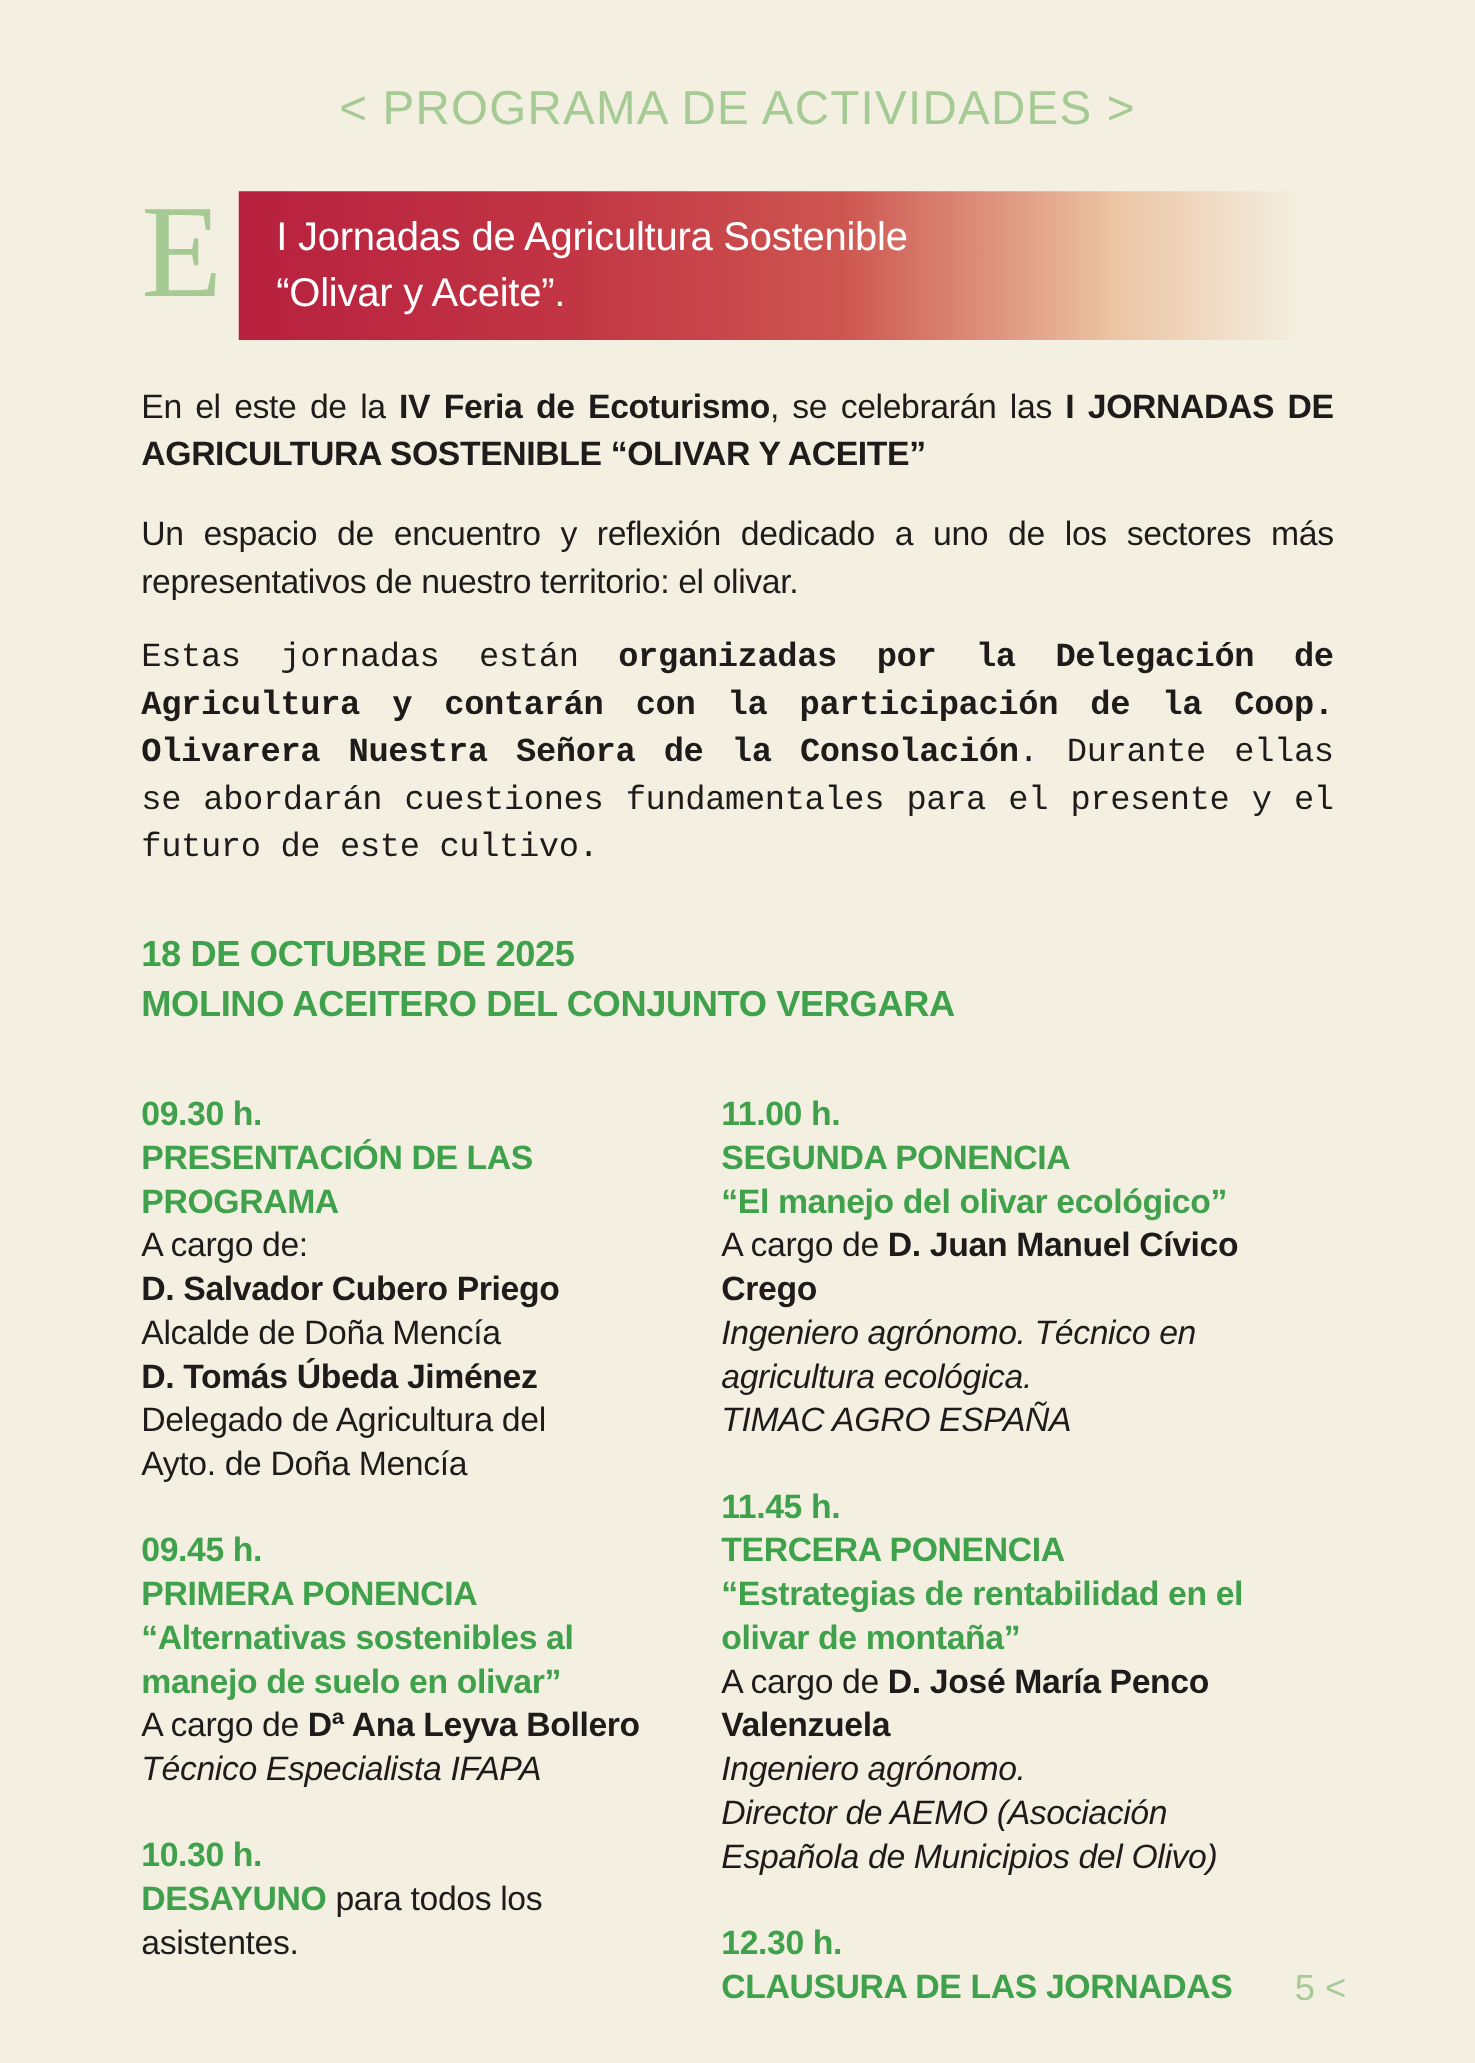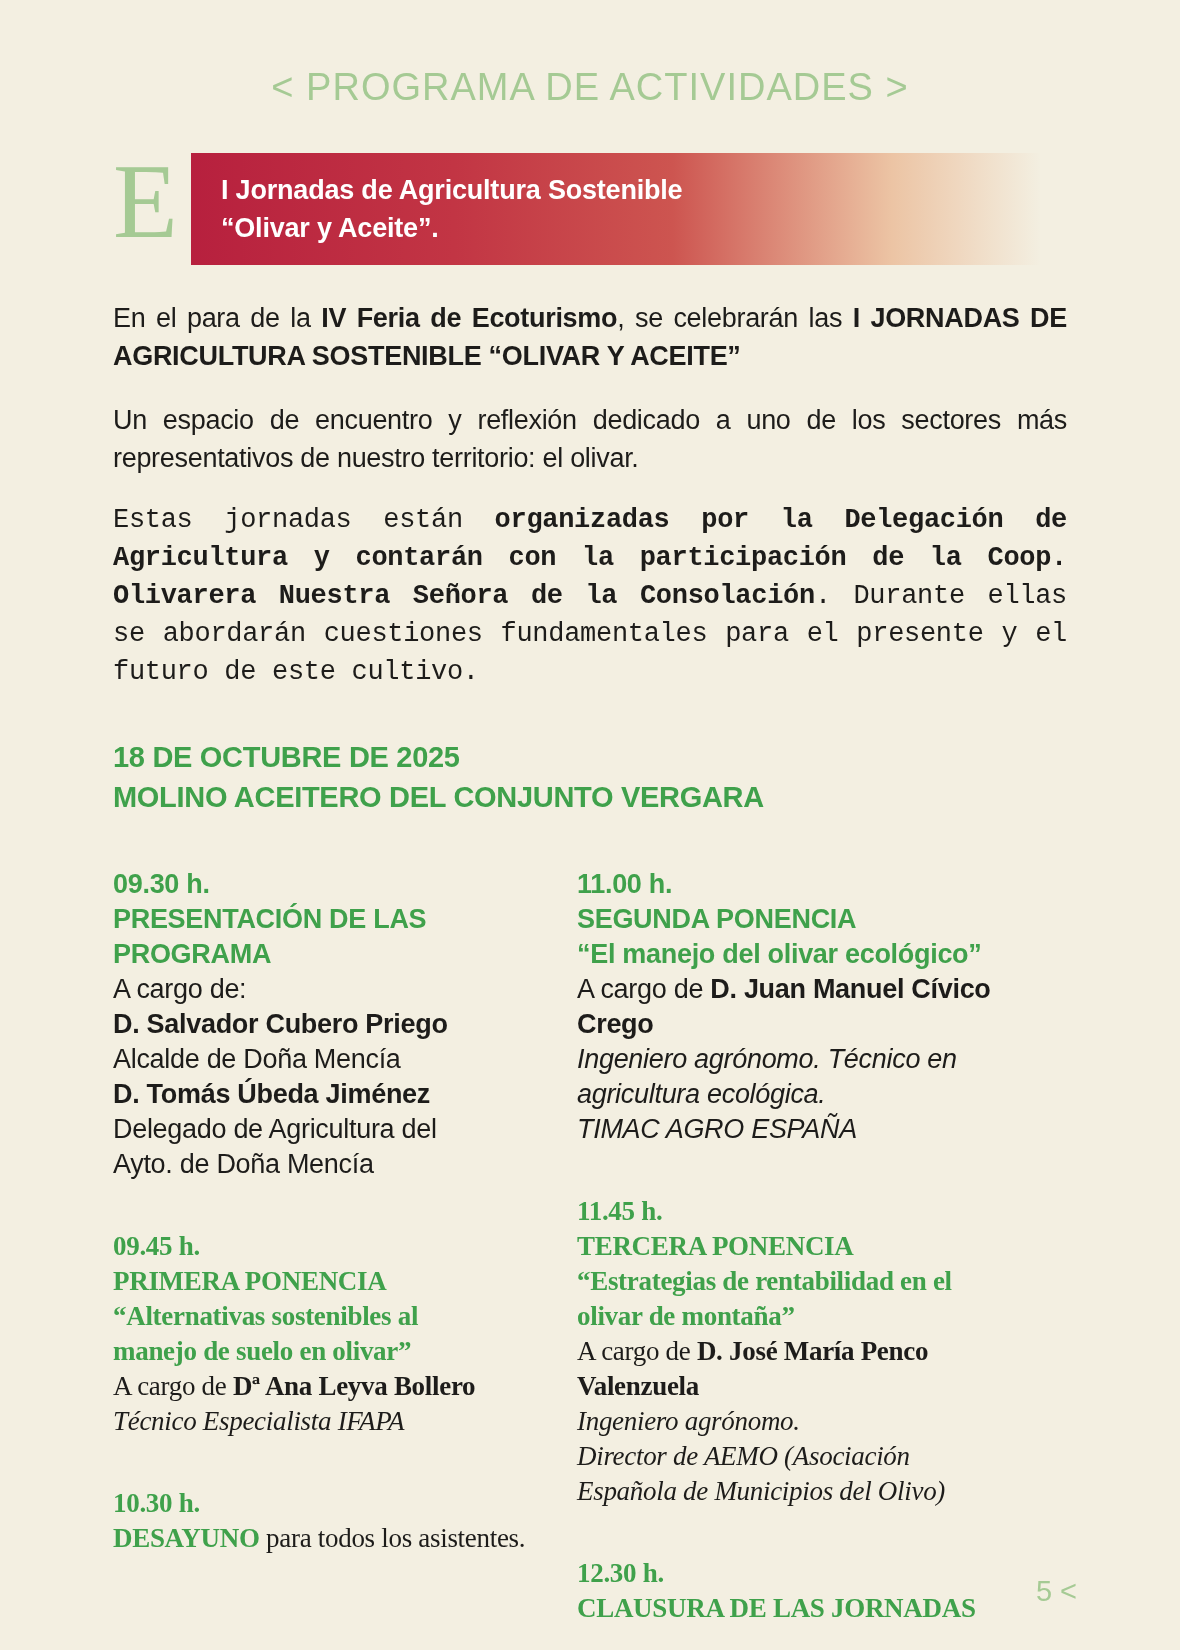--- a/index.html
+++ b/index.html
@@ -54,22 +54,22 @@
     padding:14px 20px 14px 30px;
     background:linear-gradient(90deg,
       var(--banner_red) 0%,
       #c23544 30%,
       var(--banner_red_mid) 55%,
       var(--banner_fade) 80%,
       rgba(243,239,225,0) 97%);
   }
   .banner-title{
     color:#ffffff;
-    font-weight:700;
-    font-size:27px;
+    font-weight:400;
+    font-size:32px;
     line-height:1.42;
     letter-spacing:-0.2px;
   }
   .banner-line{display:block;}
 
   .para{
     margin:0;
     font-size:27px;
     line-height:38px;
     letter-spacing:-0.3px;
@@ -92,21 +92,21 @@
   .event-line{display:block;}
 
   .columns{
     display:flex;
     gap:28px;
     margin-top:50px;
   }
   .col{width:436px;flex:0 0 436px;}
 
   .entry{font-size:27px;line-height:35px;letter-spacing:-0.3px;}
-  .entry + .entry{margin-top:47px;font-family:Liberation Serif, serif;}
+  .entry + .entry{margin-top:34px;}
   .time,.title,.subtitle{
     color:var(--green);
     font-weight:700;
   }
   .pre{white-space:pre-line;}
   .line{}
   .line b,.bold{font-weight:700;}
   .italic{font-style:italic;}
   .green-inline{color:var(--green);font-weight:700;}
 
@@ -129,21 +129,21 @@
   <div class="banner-row">
     <div class="drop-cap">E</div>
     <div class="banner">
       <div class="banner-title">
         <span class="banner-line">I Jornadas de Agricultura Sostenible</span>
         <span class="banner-line">“Olivar y Aceite”.</span>
       </div>
     </div>
   </div>
 
-  <p class="para p1"><span>En el para de la </span><b>IV Feria de Ecoturismo</b><span>, se celebrarán las </span><b>I JORNADAS DE AGRICULTURA SOSTENIBLE “OLIVAR Y ACEITE”</b></p>
+  <p class="para p1"><span>En el este de la </span><b>IV Feria de Ecoturismo</b><span>, se celebrarán las </span><b>I JORNADAS DE AGRICULTURA SOSTENIBLE “OLIVAR Y ACEITE”</b></p>
 
   <p class="para p2">Un espacio de encuentro y reflexión dedicado a uno de los sectores más representativos de nuestro territorio: el olivar.</p>
 
   <p class="para p3"><span>Estas jornadas están </span><b>organizadas por la Delegación de Agricultura y contarán con la participación de la Coop. Olivarera Nuestra Señora de la Consolación</b><span>. Durante ellas se abordarán cuestiones fundamentales para el presente y el futuro de este cultivo.</span></p>
 
   <div class="event-block">
     <span class="event-line">18 DE OCTUBRE DE 2025</span>
     <span class="event-line">MOLINO ACEITERO DEL CONJUNTO VERGARA</span>
   </div>
 

